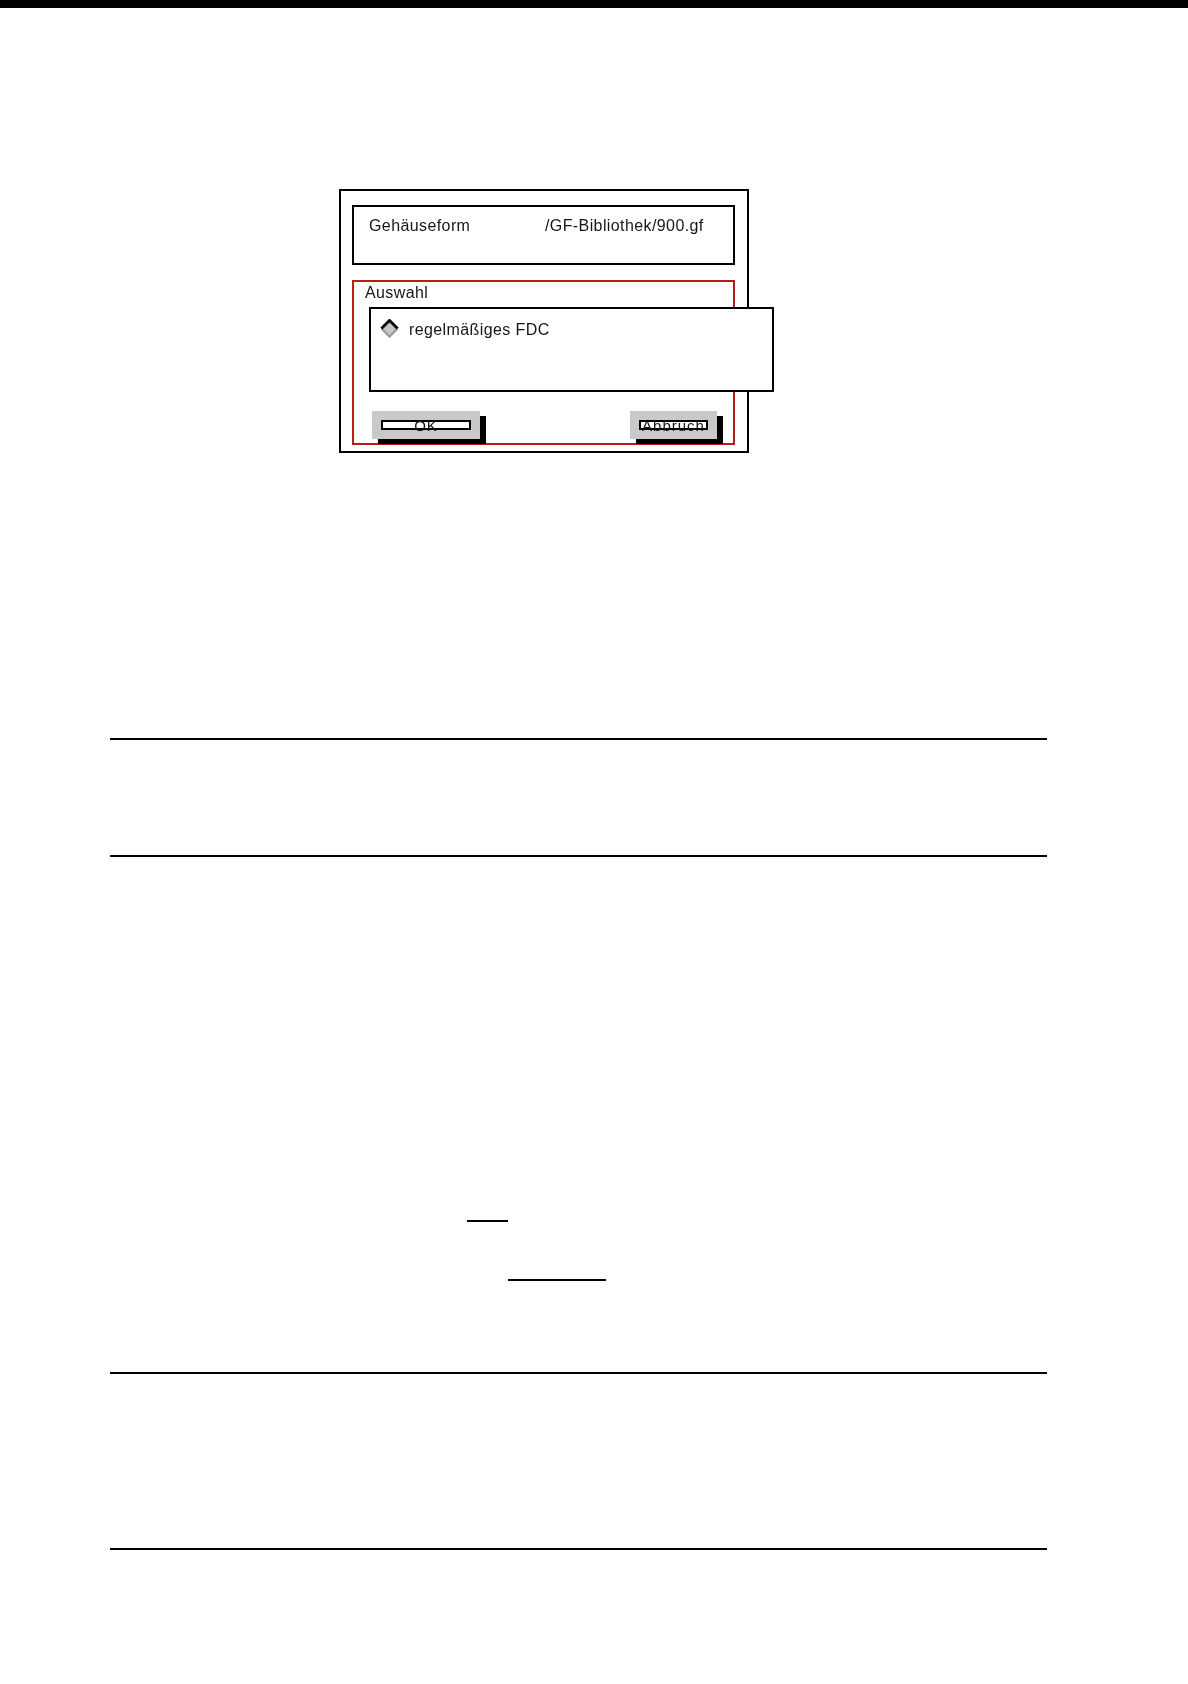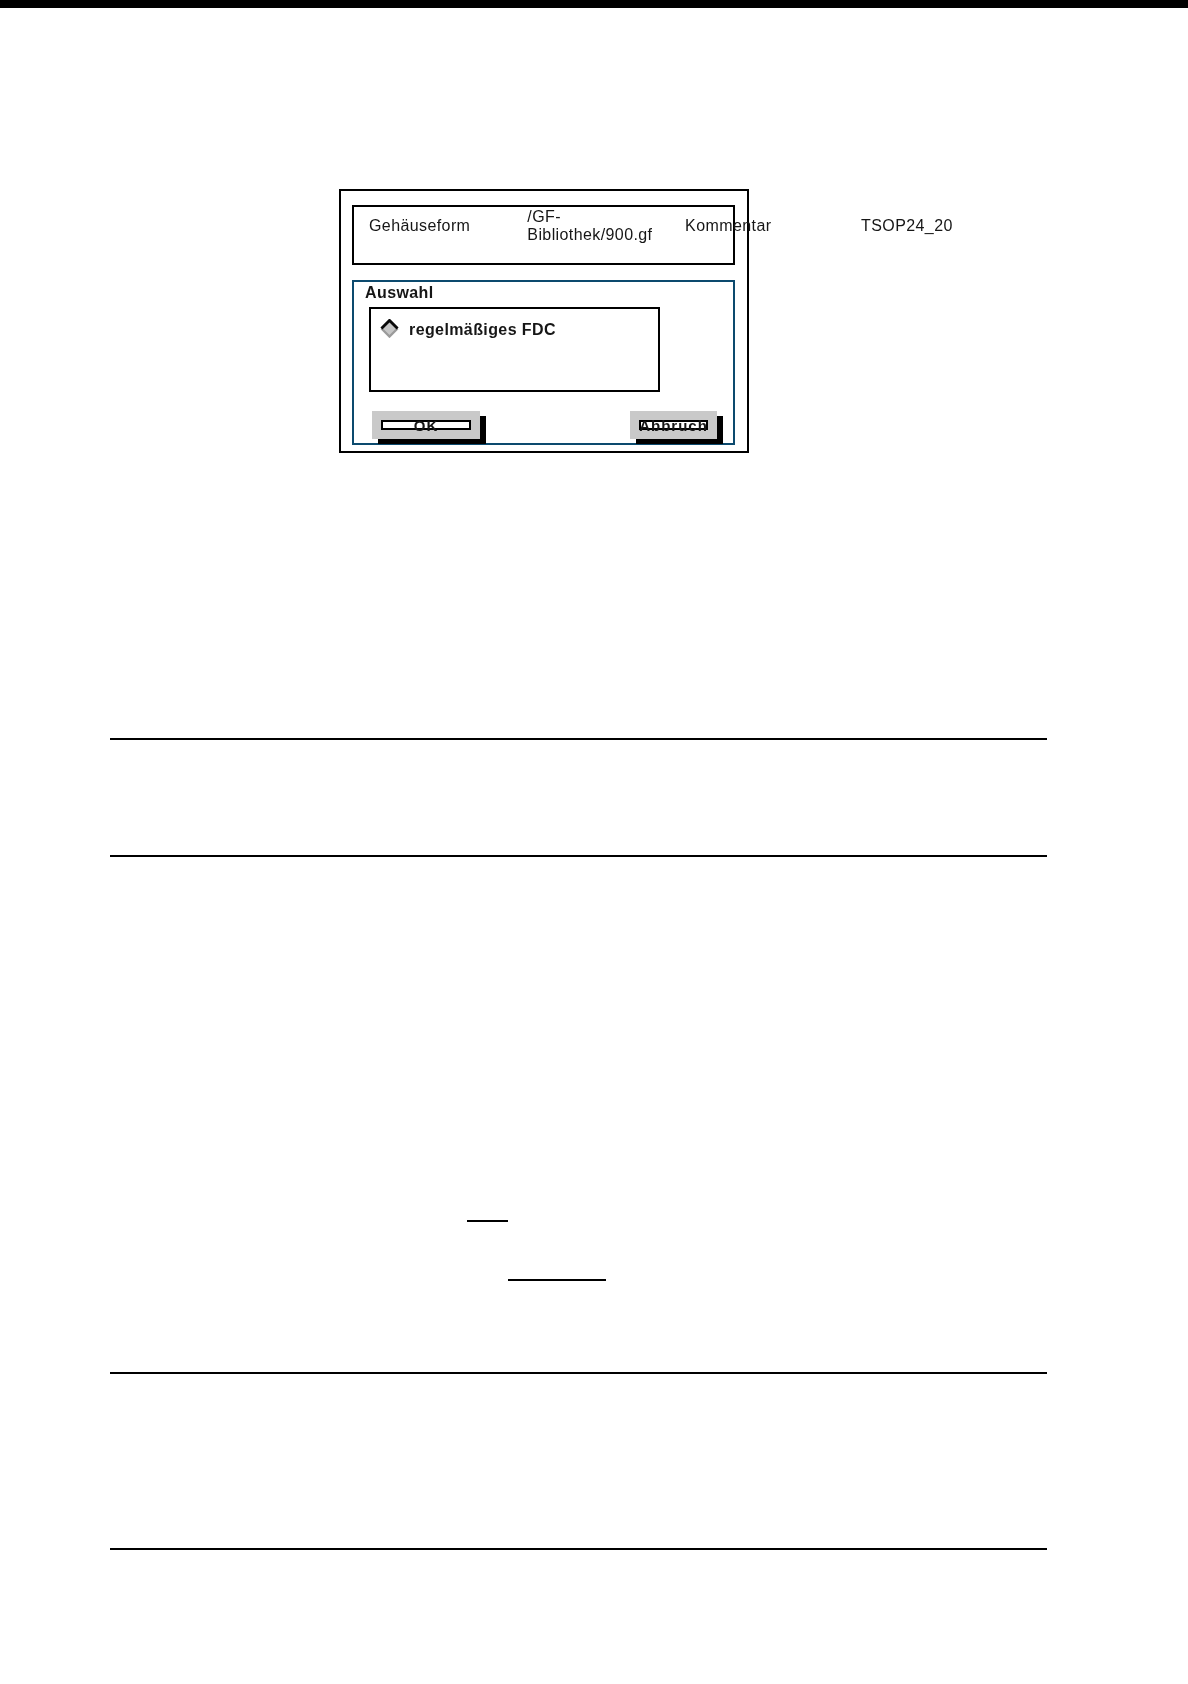--- a/index.html
+++ b/index.html
@@ -36,31 +36,30 @@
     display: flex; align-items: center;
     height: 26px;
     padding-left: 15px;
     font-size: 16px; letter-spacing: 0.4px;
   }
   .info-label { width: 176px; }
   .info-value { }
   .group-box {
     position: absolute; left: 11px; top: 89px;
     width: 383px; height: 165px;
-    border: 2px solid #0c4a6e;
+    border: 2px solid #b91c1c;
     box-sizing: border-box;
-    font-weight: bold;
   }
   .group-title {
     position: absolute; left: 11px; top: 2px;
     font-size: 16px; letter-spacing: 0.4px;
   }
   .list-box {
     position: absolute; left: 15px; top: 25px;
-    width: 291px; height: 85px;
+    width: 405px; height: 85px;
     border: 2px solid #000;
     box-sizing: border-box;
     background: #fff;
     display: flex; flex-direction: column;
     padding-top: 1px;
   }
   .radio-row {
     display: flex; align-items: center;
     height: 40px; padding-left: 9px;
     font-size: 16px; letter-spacing: 0.4px;
@@ -102,24 +101,20 @@
 
   <div class="topbar"></div>
 
   <div class="dialog">
 
     <div class="info-box">
       <div class="info-row">
         <span class="info-label">Gehäuseform</span>
         <span class="info-value">/GF-Bibliothek/900.gf</span>
       </div>
-      <div class="info-row">
-        <span class="info-label">Kommentar</span>
-        <span class="info-value">TSOP24_20</span>
-      </div>
     </div>
 
     <div class="group-box">
       <div class="group-title">Auswahl</div>
 
       <div class="list-box">
 
         <div class="radio-row">
           <span class="diamond">
             <svg width="19" height="19" viewBox="0 0 20 20">

